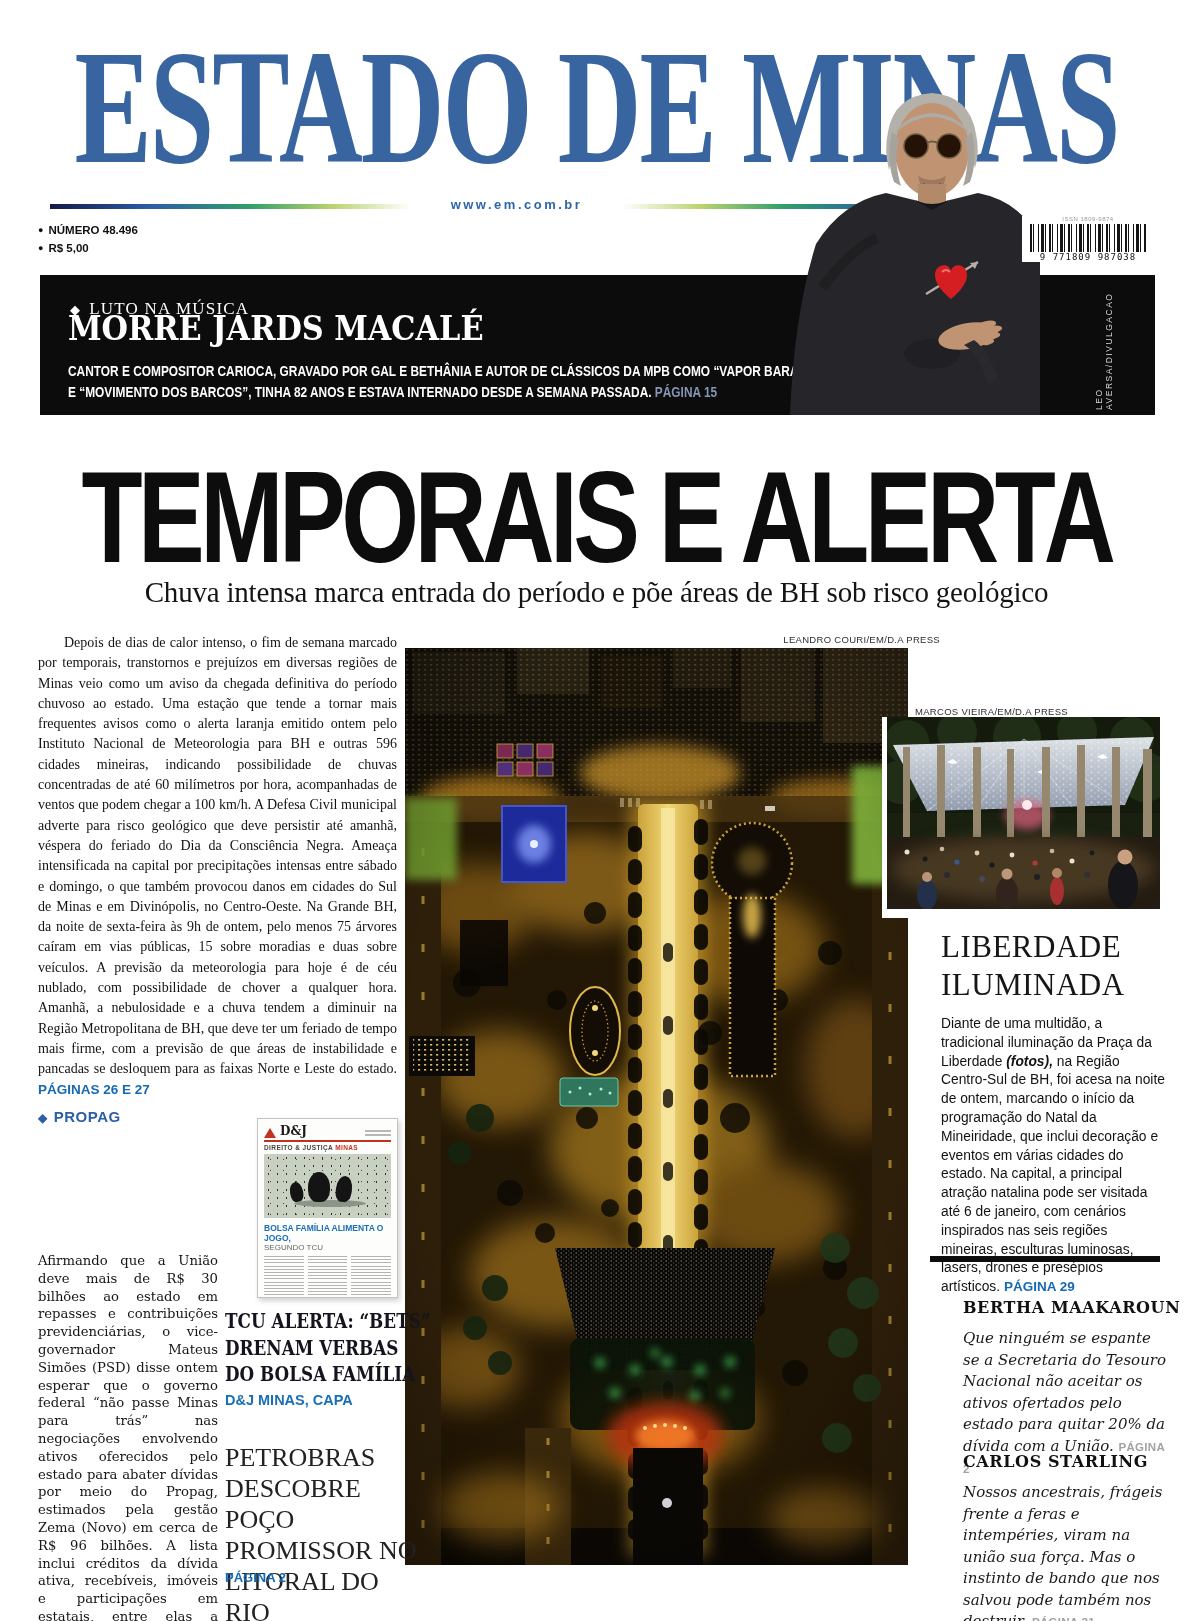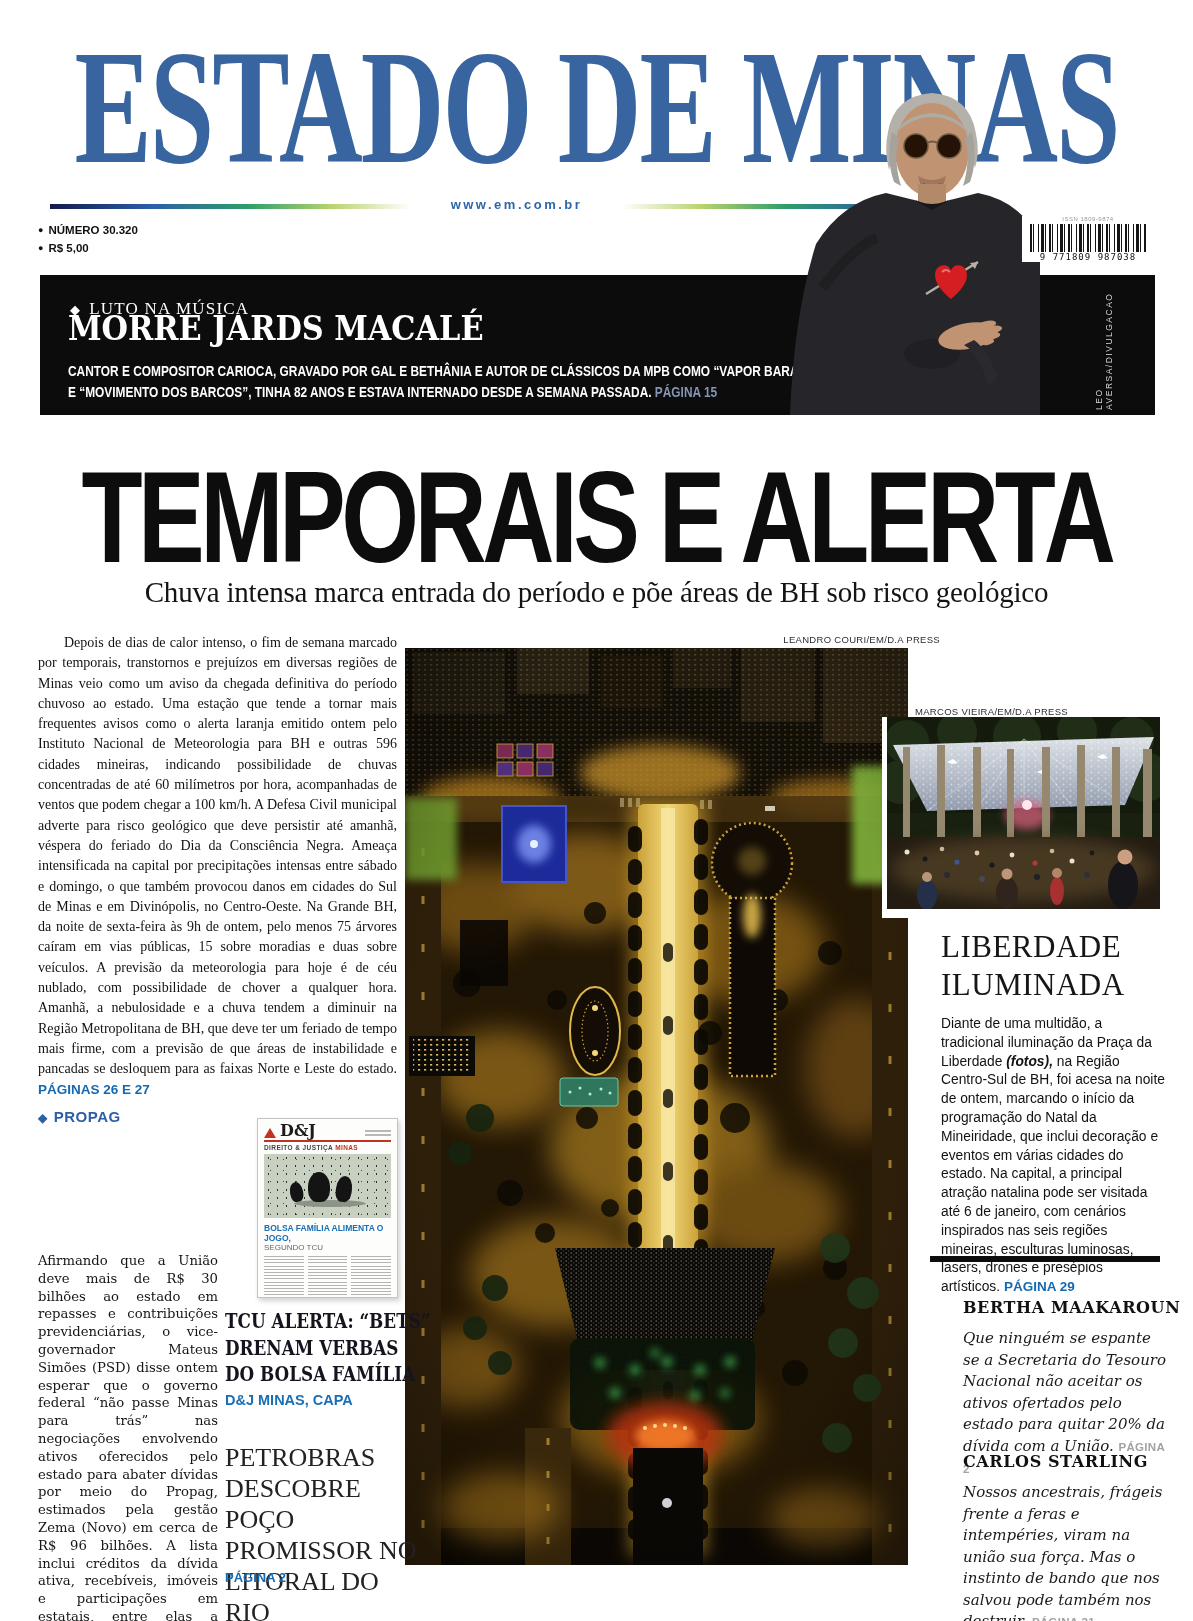--- a/index.html
+++ b/index.html
@@ -69,21 +69,21 @@
   .propag-headline{position:absolute;left:38px;top:1134px;width:195px;font-family:"DejaVu Serif",serif;
     font-weight:bold;font-size:21px;line-height:27px;color:#17172a;}
   .propag-body{position:absolute;left:38px;top:1252px;width:180px;font-family:"DejaVu Serif",serif;
     font-size:13.2px;line-height:17.8px;text-align:justify;color:#151515;}
   
   .dj-thumb{position:absolute;left:257px;top:1118px;width:141px;height:180px;background:#fdfdfc;
     border:1px solid #c4c4c4;box-shadow:2px 3px 5px rgba(0,0,0,0.18);box-sizing:border-box;overflow:hidden;}
   .dj-header{display:flex;align-items:flex-end;gap:4px;padding:5px 6px 1px;}
   .dj-tri{width:0;height:0;border-left:6px solid transparent;border-right:6px solid transparent;
     border-bottom:10px solid #c23222;}
-  .dj-logo{font-family:"DejaVu Serif",serif;font-weight:bold;font-size:16px;color:#1b1b1b;line-height:14px;}
+  .dj-logo{font-family:"DejaVu Serif",serif;font-weight:bold;font-size:12px;color:#1b1b1b;line-height:14px;}
   .dj-headlines{flex:1;display:flex;flex-direction:column;gap:2px;align-items:flex-end;padding-bottom:2px;}
   .dj-headlines i{display:block;width:26px;height:2px;background:#b8b8b8;}
   .dj-rule{height:2px;background:#c23222;margin:1px 6px;}
   .dj-strap{padding:1px 6px;font-size:6.5px;letter-spacing:0.4px;color:#444;font-weight:bold;}
   .dj-strap .minas{color:#c23222;}
   .dj-illo{height:64px;margin:2px 6px;background:#c7d0c1;position:relative;overflow:hidden;
     background-image:radial-gradient(#30302c 0.9px,transparent 1.1px),radial-gradient(#4a4a44 0.7px,transparent 0.9px);
     background-size:9px 8px,13px 11px;}
   .dj-blob1{position:absolute;left:44px;top:18px;width:22px;height:30px;background:#141414;border-radius:50% 50% 40% 40%;}
   .dj-blob2{position:absolute;left:72px;top:22px;width:16px;height:26px;background:#141414;border-radius:50% 50% 40% 40%;transform:rotate(8deg);}
@@ -105,21 +105,21 @@
 
 <div id="page">
 
   <div class="masthead-title">ESTADO DE MINAS</div>
   <div class="rule-row">
     <div class="grad-bar grad-left"></div>
     <div class="site-url">www.em.com.br</div>
     <div class="grad-bar grad-right"></div>
   </div>
   <div class="info-left">
-    <div><span class="bullet">●</span><span>NÚMERO 30.320</span></div>
+    <div><span class="bullet">●</span><span>NÚMERO 48.496</span></div>
     <div><span class="bullet">●</span><span>R$ 5,00</span></div>
   </div>
   <div class="barcode">
     <div class="issn">ISSN 1809-9874</div>
     <div class="bars"></div>
     <div class="digits">9 771809 987038</div>
   </div>
 
   <div class="banner">
     <div class="banner-kicker">

